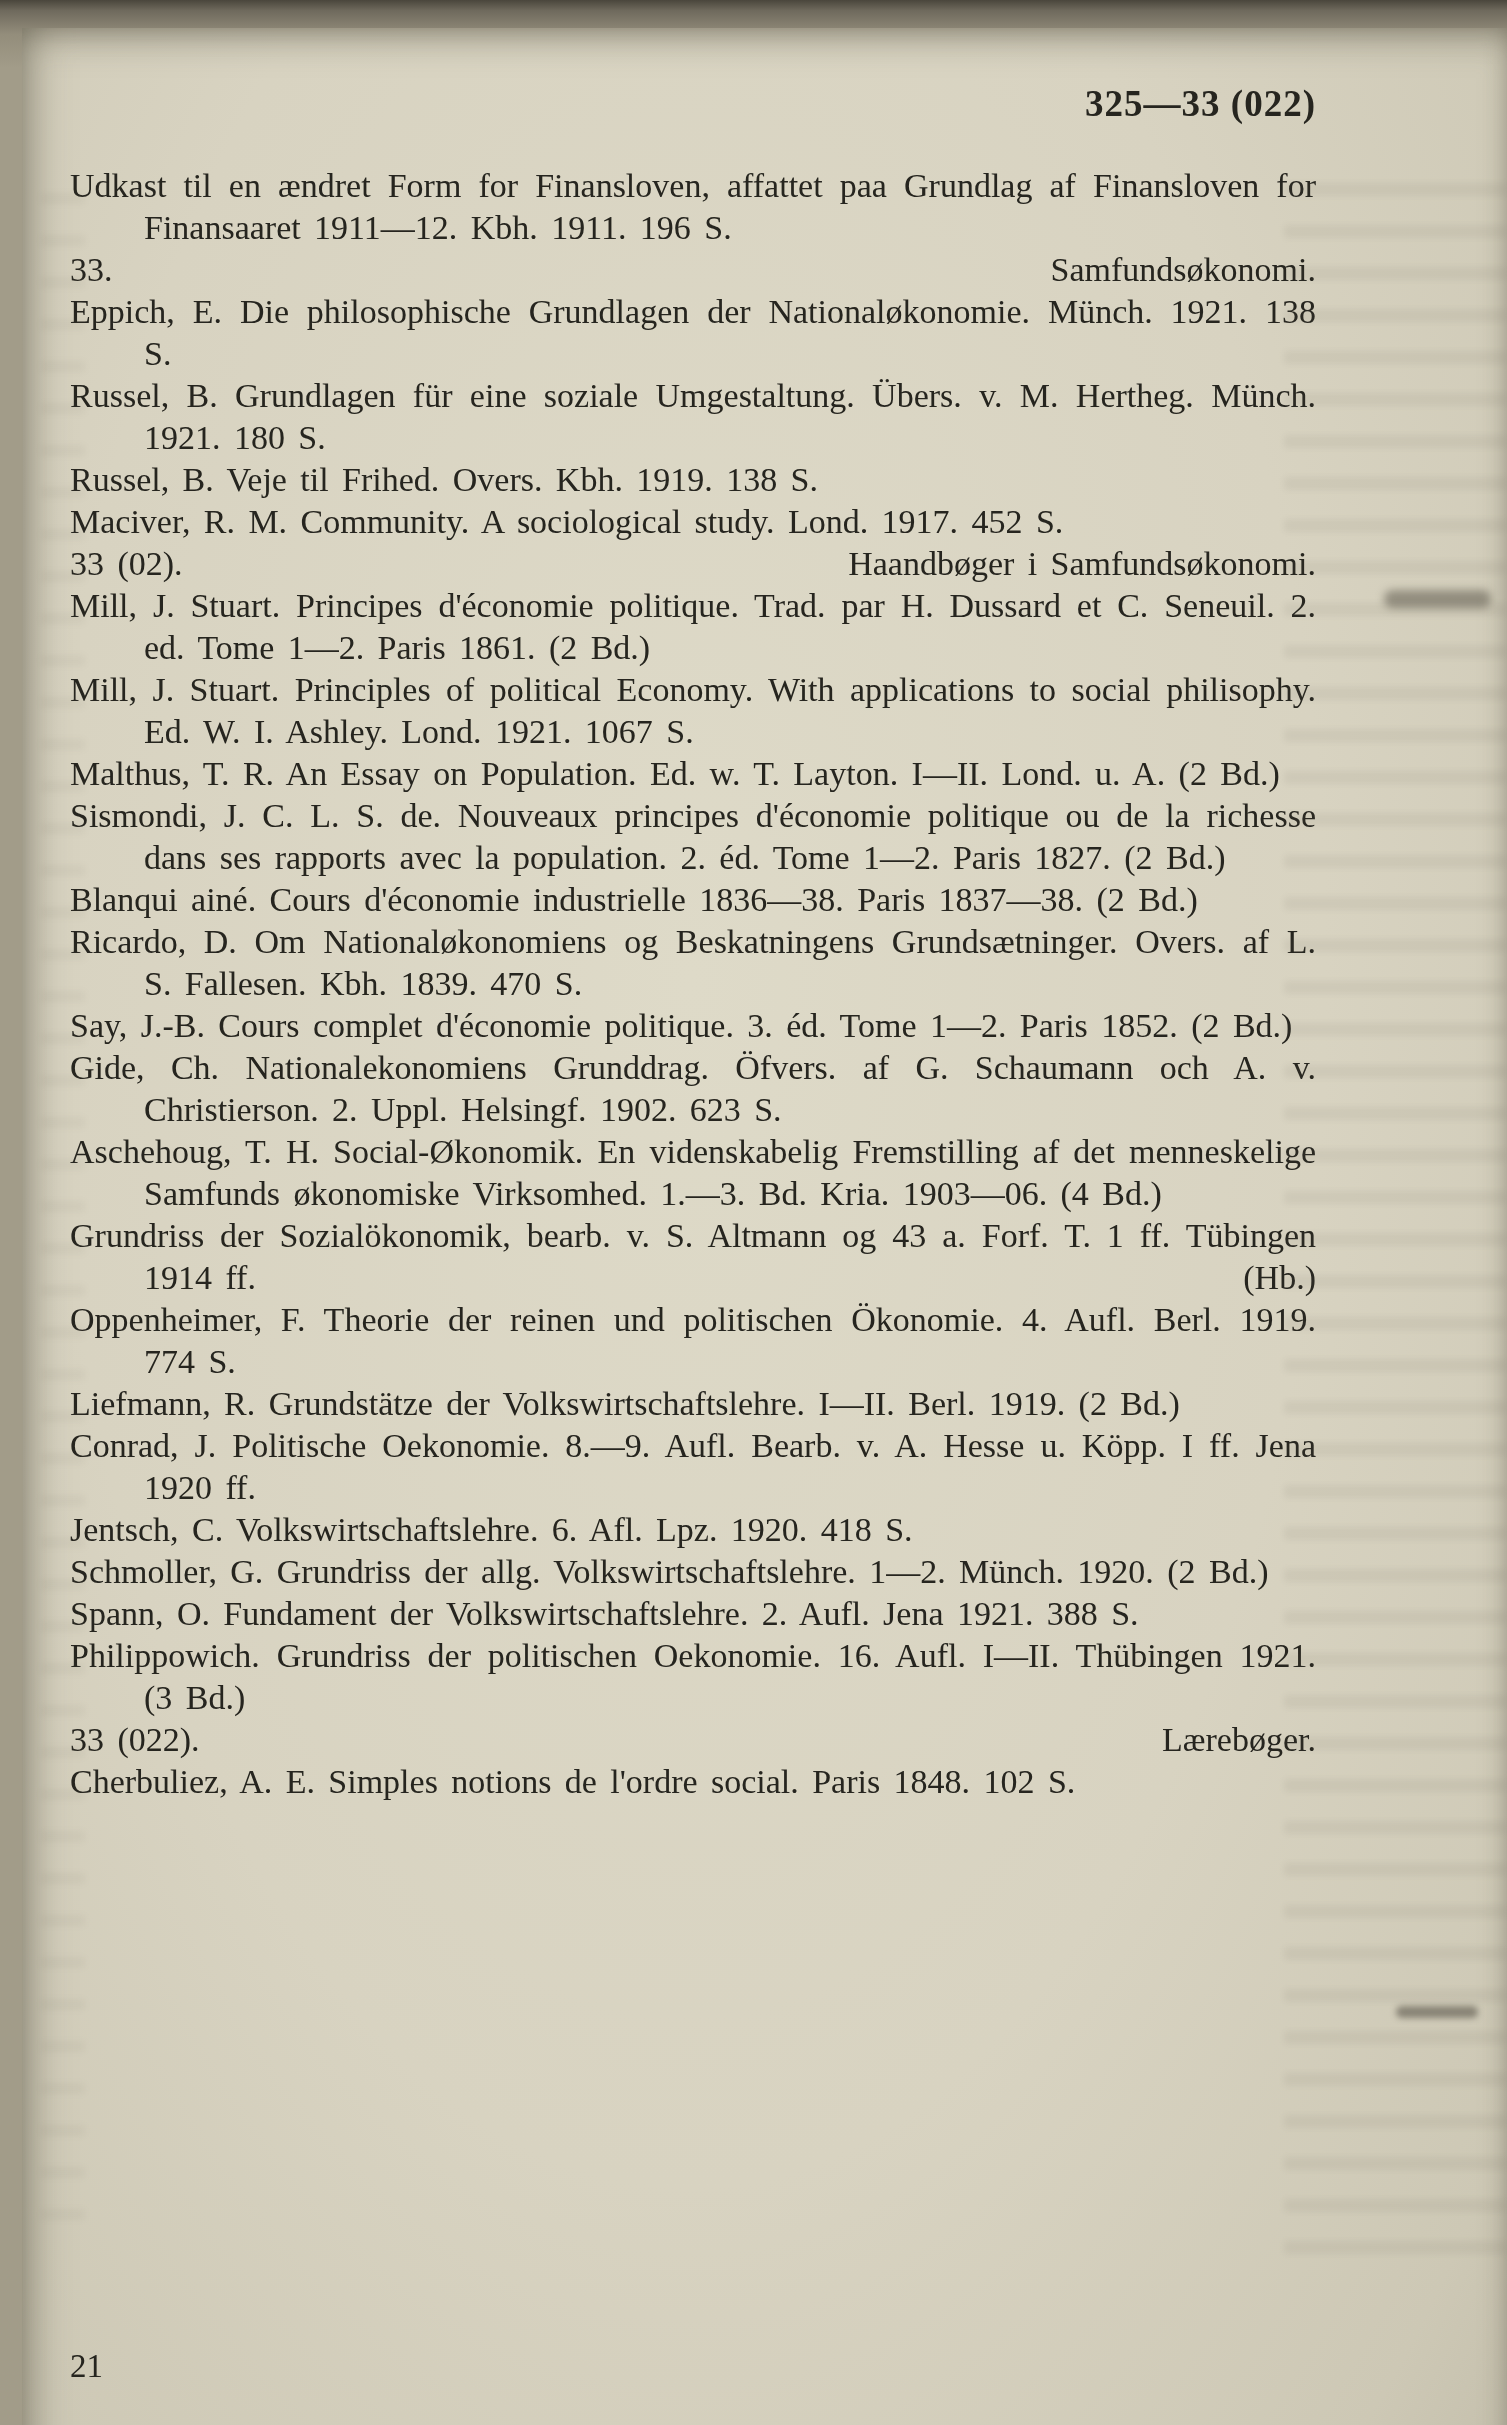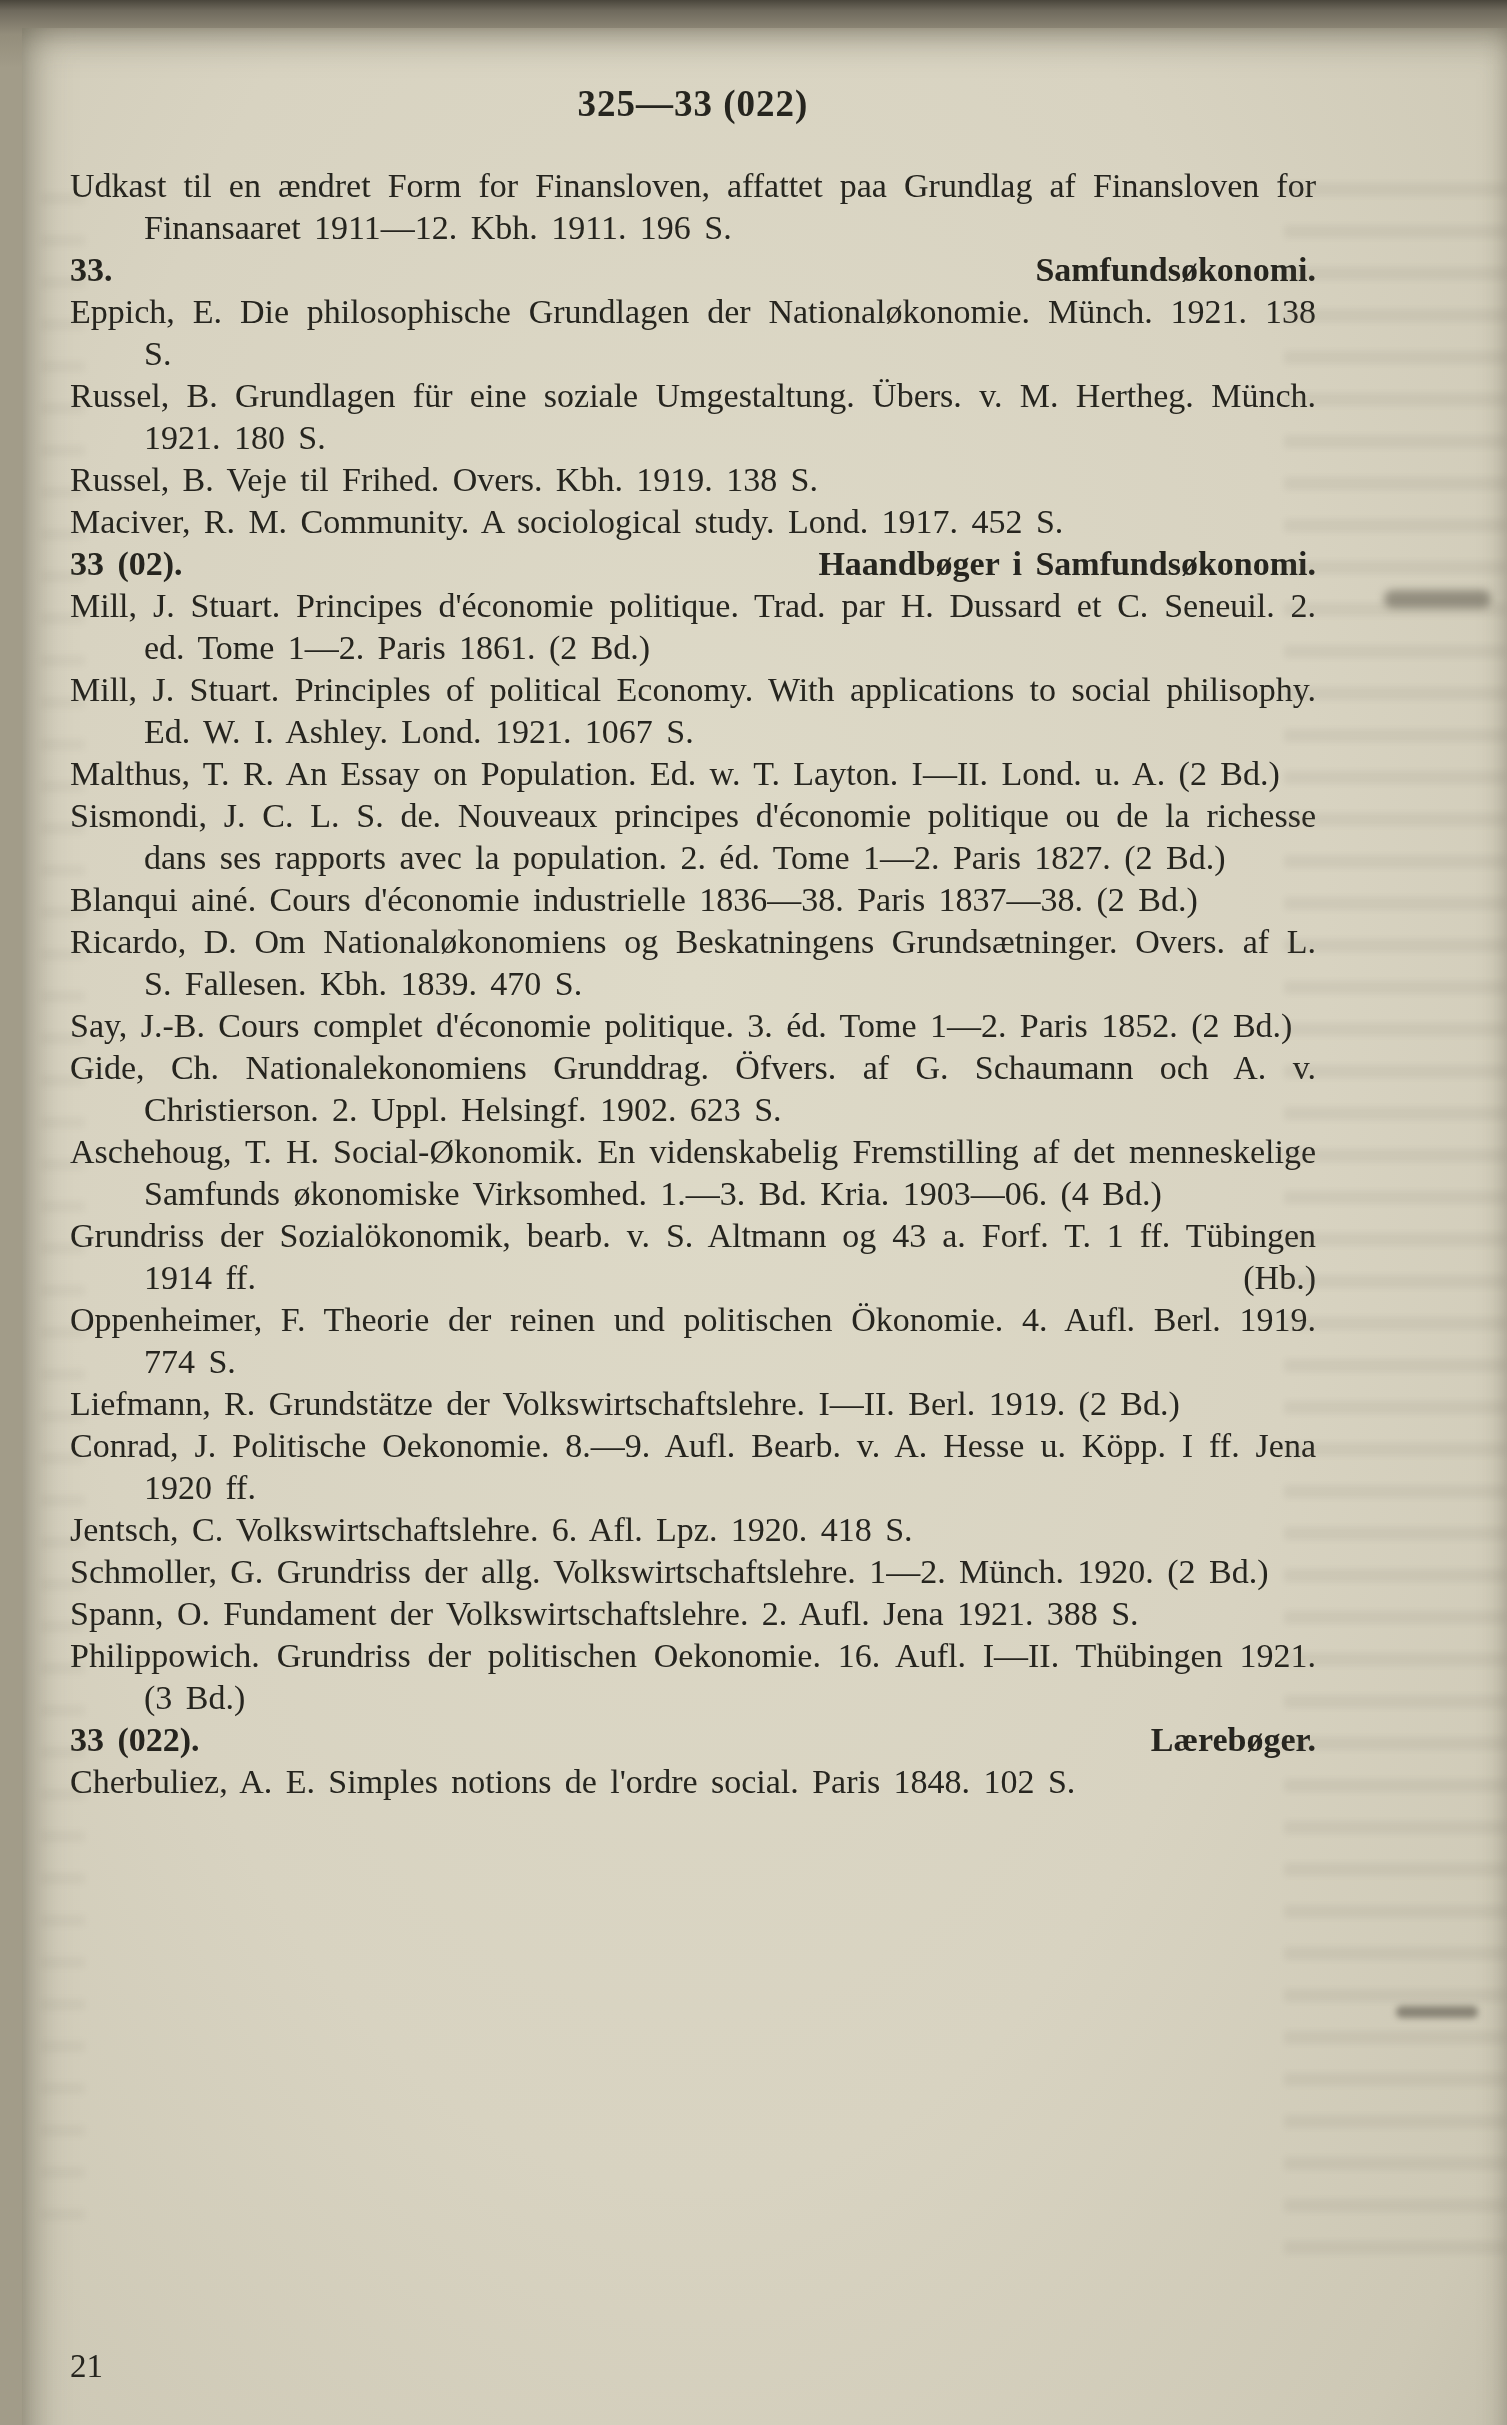--- a/index.html
+++ b/index.html
@@ -14,37 +14,37 @@
   }
   .book-page{
     position:absolute;top:28px;left:22px;right:0;bottom:0;
     background:radial-gradient(ellipse at 45% 38%, #dedac8 0%, var(--paper_color,#d8d3c1) 55%, #cdc8b5 88%, #c3beab 100%);
     box-shadow:inset 22px 0 44px -16.5px rgba(88,83,68,.55),
                inset 0 19.4px 39px -16.5px rgba(88,83,68,.6),
                inset -8.7px 0 24px -11.6px rgba(100,95,80,.35);
   }
   .page-header{
     position:absolute;top:54px;left:48px;width:1246px;
-    text-align:center;font-weight:bold;font-size:37px;letter-spacing:1px;
+    text-align:right;font-weight:bold;font-size:37px;letter-spacing:1px;
     color:var(--ink_color,#26251f);
   }
   .content{
     position:absolute;top:137px;left:48px;width:1246px;
     font-size:34px;line-height:42px;word-spacing:4.9px;
     color:var(--ink_color,#26251f);
   }
   p.entry{
     margin:0;text-align:justify;
     padding-left:74px;text-indent:-74px;
   }
   p.entry .author{font-weight:normal;}
   p.entry .tail{float:right;text-indent:0;}
   .section{
     display:flex;justify-content:space-between;
-    font-weight:bold;padding:0;margin:0;
+    font-weight:normal;padding:0;margin:0;
   }
   .page-number{
     position:absolute;top:2320px;left:48px;width:1246px;
     font-size:33px;color:var(--ink_color,#26251f);
   }
   
   .ghost{position:absolute;inset:0;pointer-events:none;}
   .ghost-lines{
     position:absolute;right:0;top:155px;width:223px;height:2076px;
     background:repeating-linear-gradient(180deg,

